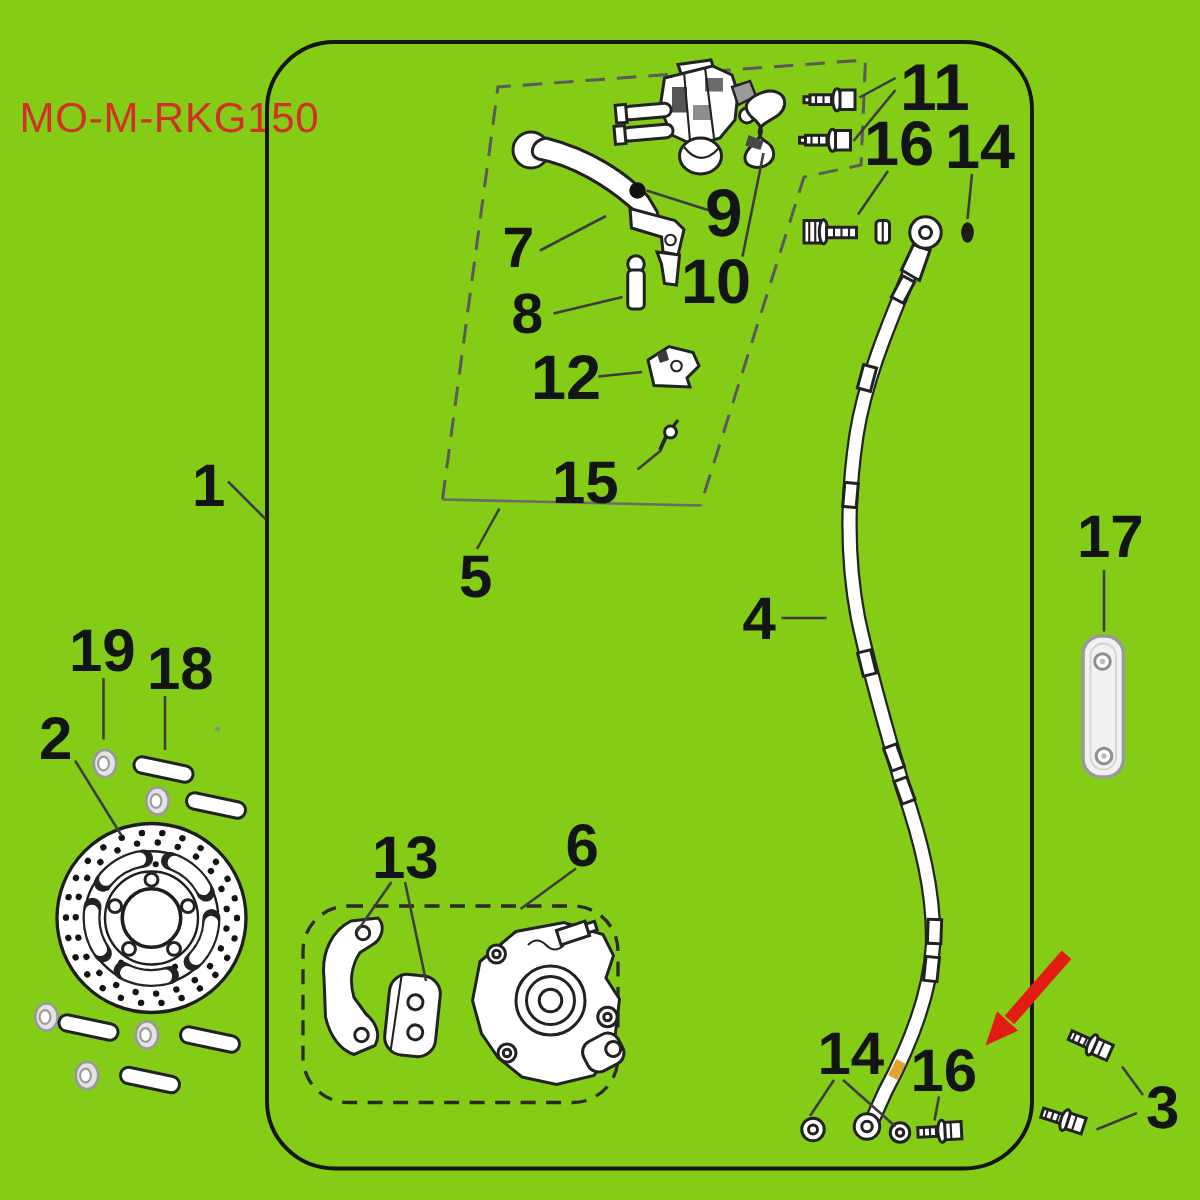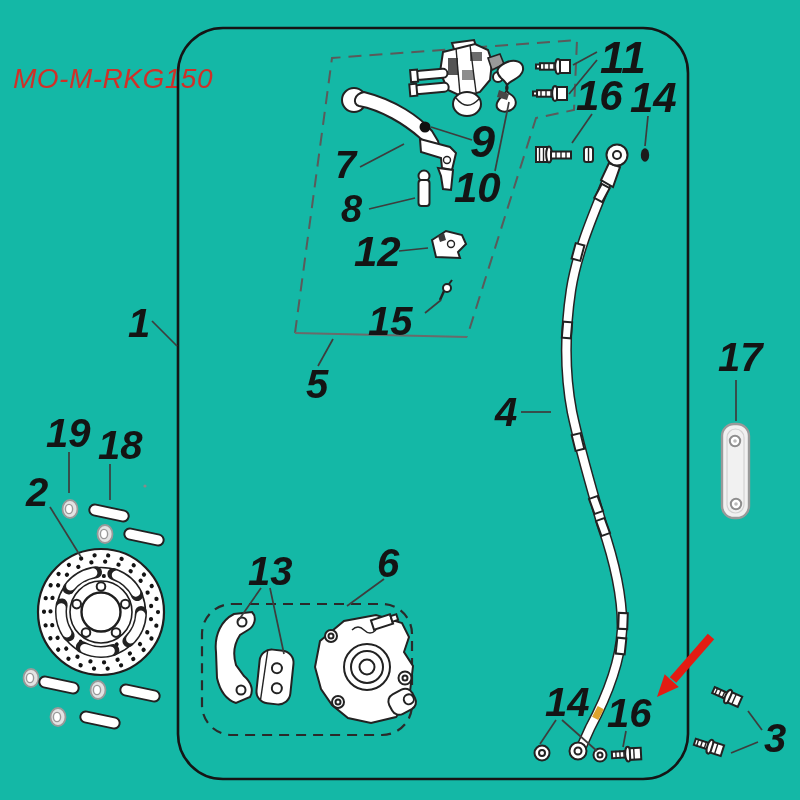--- a/index.html
+++ b/index.html
@@ -1,17 +1,17 @@
 <!DOCTYPE html>
 <html><head>
 <meta charset="utf-8">
 <style>
   html,body{margin:0;padding:0;background:#fff;}
-  .stage{position:relative;width:800px;height:800px;background:#14b8a6;overflow:hidden;
-         font-family:"Liberation Sans",sans-serif;font-style:italic;}
+  .stage{position:relative;width:800px;height:800px;background:#84cc16;overflow:hidden;
+         font-family:"Liberation Sans",sans-serif;}
   svg{position:absolute;left:0;top:0;}
   text.lbl{font-family:"Liberation Sans",sans-serif;font-weight:700;fill:#141414;}
   text.code{font-family:"Liberation Sans",sans-serif;font-weight:400;letter-spacing:0.5px;}
   .ln{stroke:#3d3d3d;stroke-width:1.7;fill:none;}
   .part{fill:#ffffff;stroke:#222;stroke-width:2;}
   .thin{stroke:#222;stroke-width:1.4;fill:none;}
 </style>
 </head>
 <body>
 

